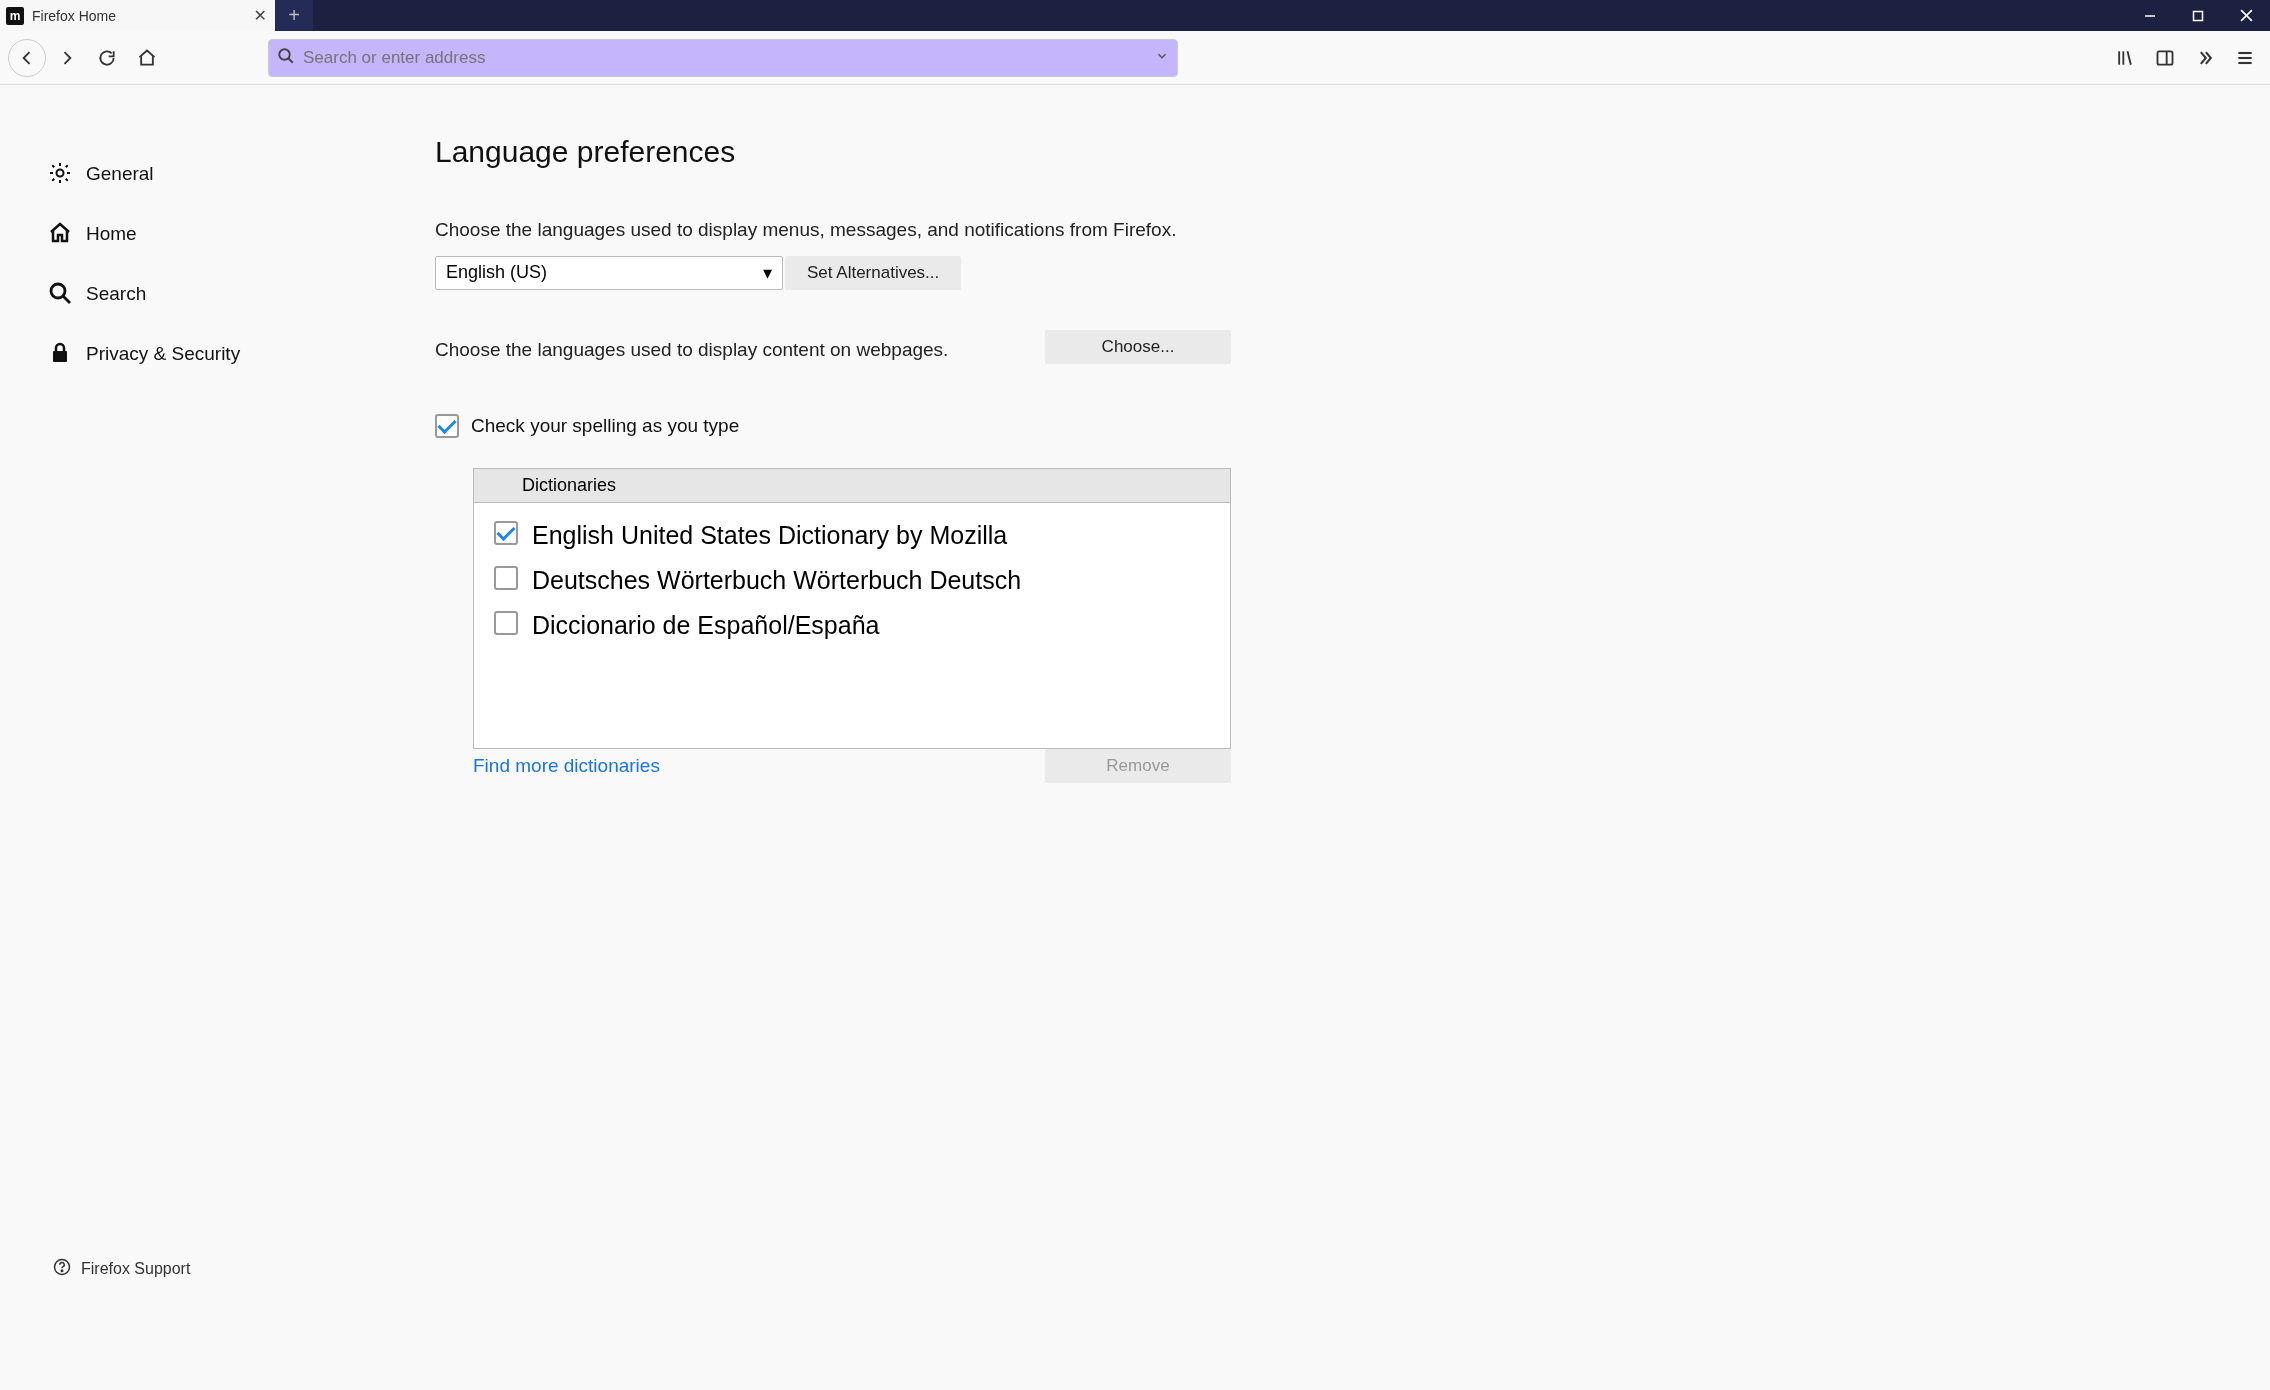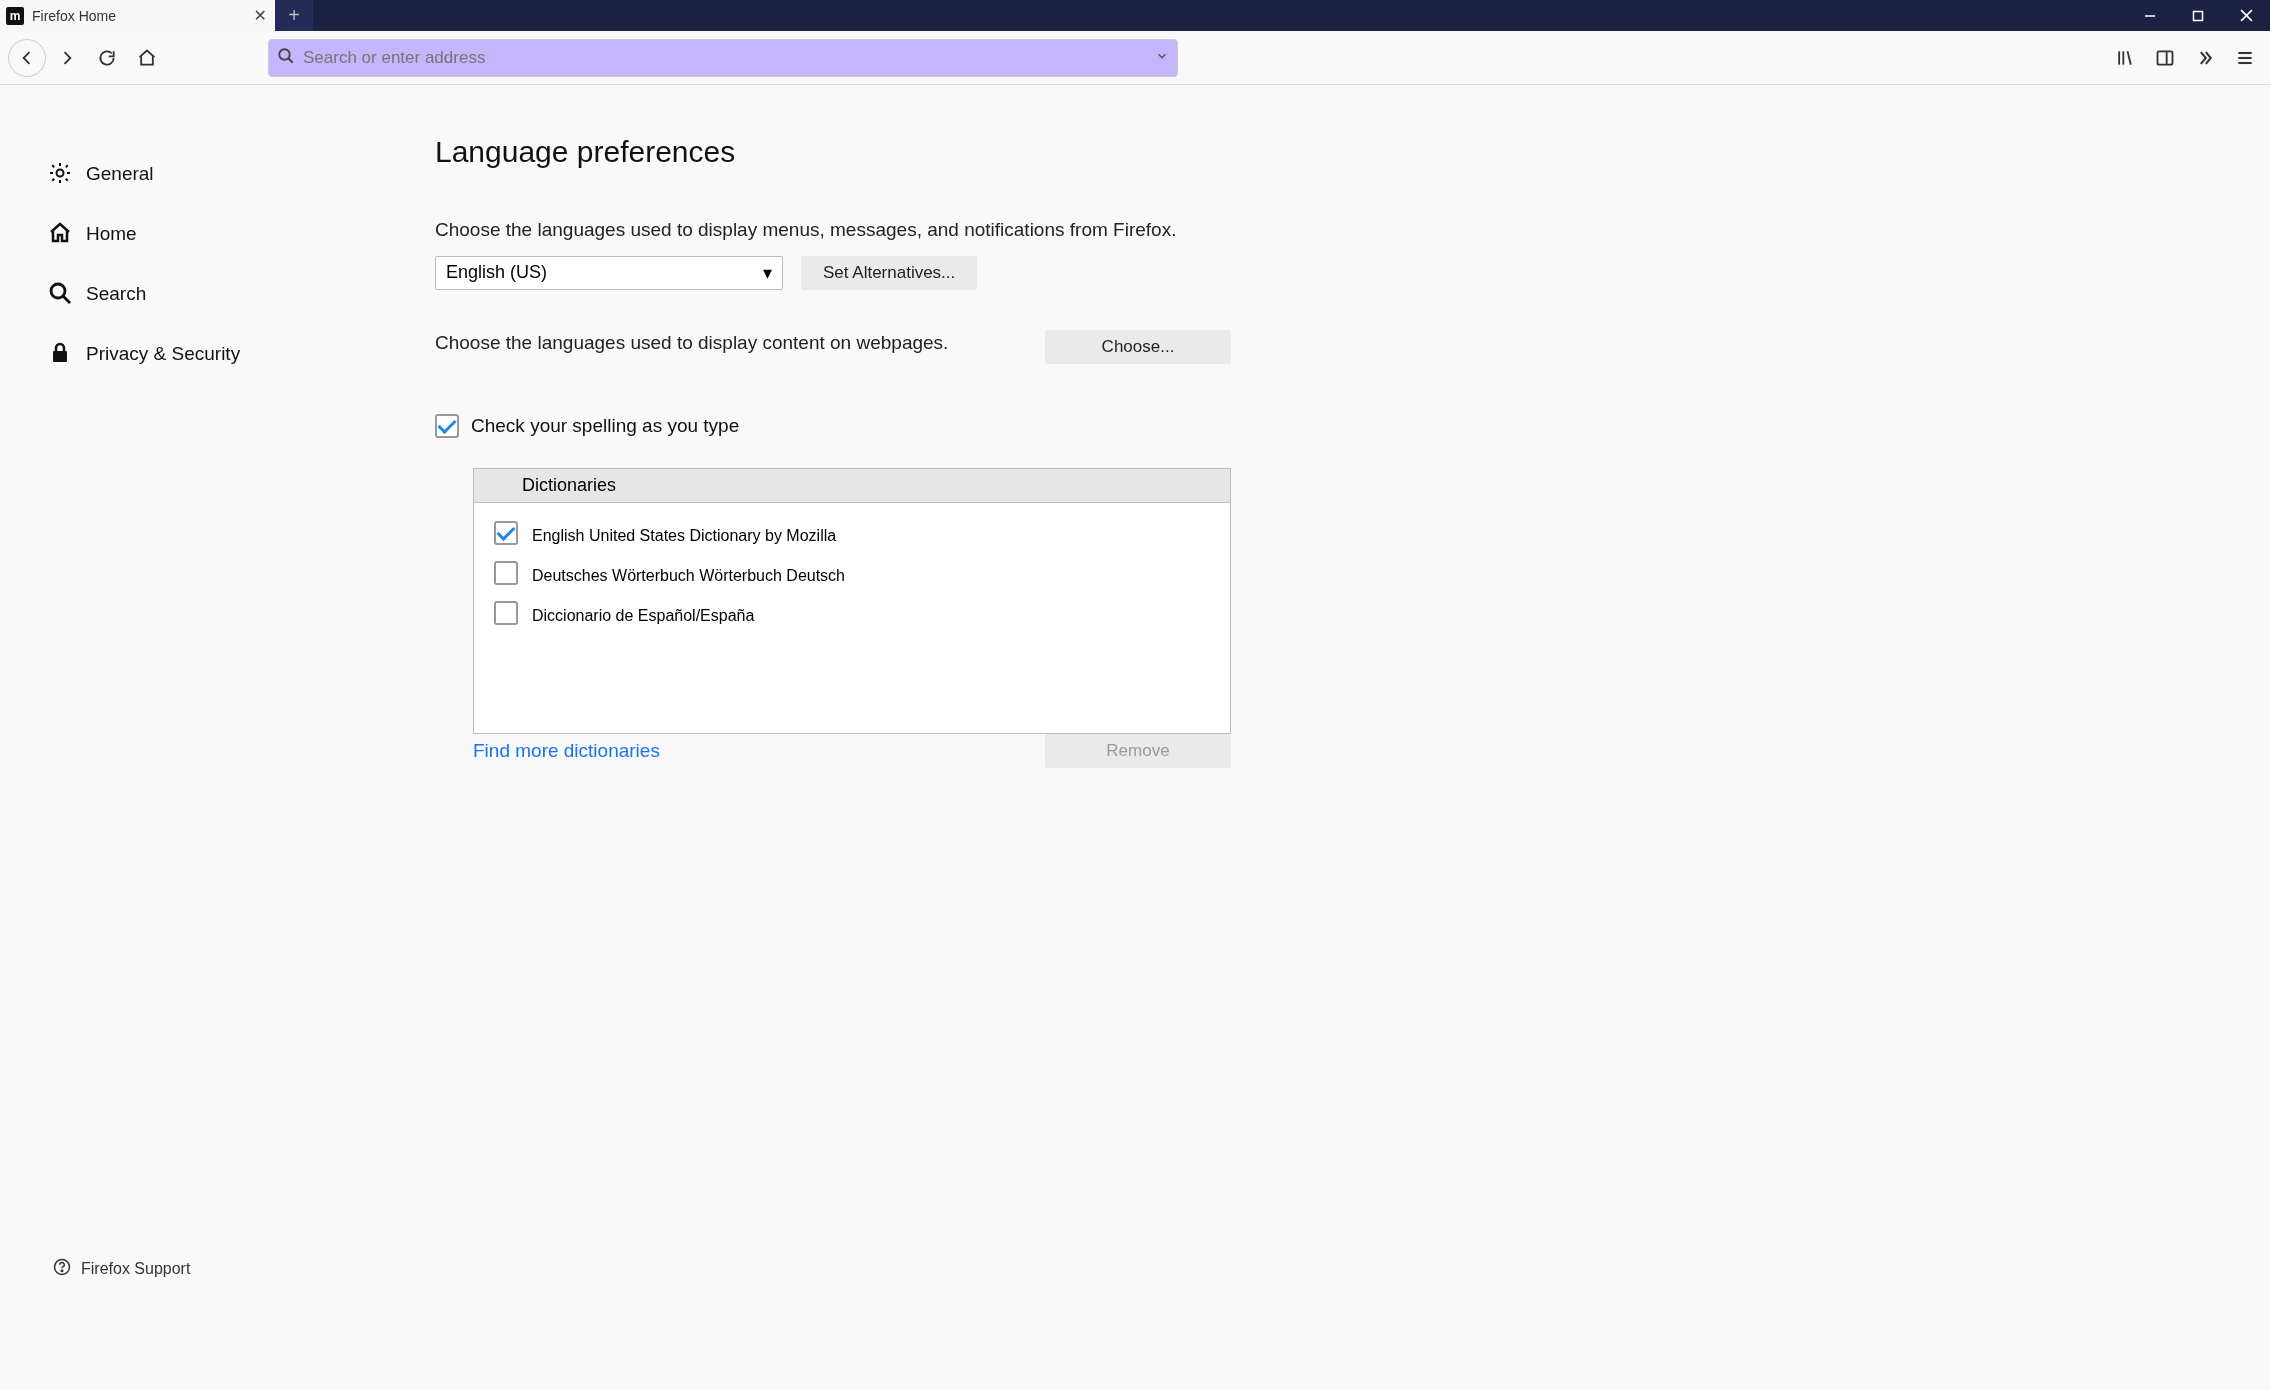--- a/index.html
+++ b/index.html
@@ -32,37 +32,37 @@
 .sidebar { width: 405px; padding: 40px 20px 20px 48px; }
 .side-items { display:flex; flex-direction: column; }
 .side-item { display: flex; align-items: flex-end; height: 60px; cursor: pointer; gap: 14px; color: #111; font-size: 19px; }
 .side-icon { width: 24px; height: 24px; display: flex; align-items: center; justify-content: center; color: #222; }
 .support { position: fixed; bottom: 110px; left: 53px; display: flex; align-items: center; gap: 10px; font-size: 16px; color: #333; }
 
 .main { flex: 1; padding: 50px 44px 30px 30px; max-width: 870px; }
 .main h1 { font-size: 30px; font-weight: 500; color: #111; }
 .desc { font-size: 19px; color: #222; margin-top: 48px; line-height: 1.4; }
 
-.row { display: flex; align-items: flex-start; gap: 18px; margin-top: 12px; }
+.row { display: flex; align-items: flex-end; gap: 2px; margin-top: 12px; }
 .row.justify { justify-content: space-between; }
 
 .select-lang { width: 348px; height: 34px; border: 1px solid #bbb; background: #fff; display: flex; align-items: center; justify-content: space-between; padding: 0 10px; font-size: 18px; border-radius: 2px; }
 .btn-grey { height: 34px; background: #eaeaea; border: none; font-size: 17px; padding: 0 22px; color: #222; cursor: pointer; border-radius: 2px; }
 .btn-grey.wide { width: 186px; }
 .btn-grey.disabled { color: #999; cursor: default; }
 
 .check-row { display: flex; align-items: center; gap: 12px; margin-top: 50px; text-align: center; }
 .chk { width: 24px; height: 24px; border: 2px solid #999; border-radius: 3px; background: #fff; display: flex; align-items: center; justify-content: center; }
 .chk.checked::after { content: ""; width: 7px; height: 14px; border: solid #1e88e5; border-width: 0 3px 3px 0; transform: rotate(45deg); margin-top: -3px; }
 .chk-label { font-size: 19px; color: #111; }
 
 .dict-box { margin-top: 30px; margin-left: 38px; border: 1px solid #bbb; }
 .dict-header { background: #e6e6e6; padding: 6px 48px; font-size: 18px; border-bottom: 1px solid #bbb; }
 .dict-body { background: #fff; padding: 10px 20px 100px 20px; }
-.dict-item { display: flex; align-items: flex-end; gap: 14px; padding: 8px 0; font-size: 16px; }
+.dict-item { display: flex; align-items: flex-start; gap: 14px; padding: 8px 0; font-size: 25px; }
 
 .bottom-row { display: flex; justify-content: space-between; align-items: center; margin-left: 38px; }
 .link { color: #1a73e8; font-size: 19px; cursor: pointer; }
 </style>
 </head>
 <body>
 
 <div class="title-bar">
   <div class="tab">
     <div class="favicon">m</div>

